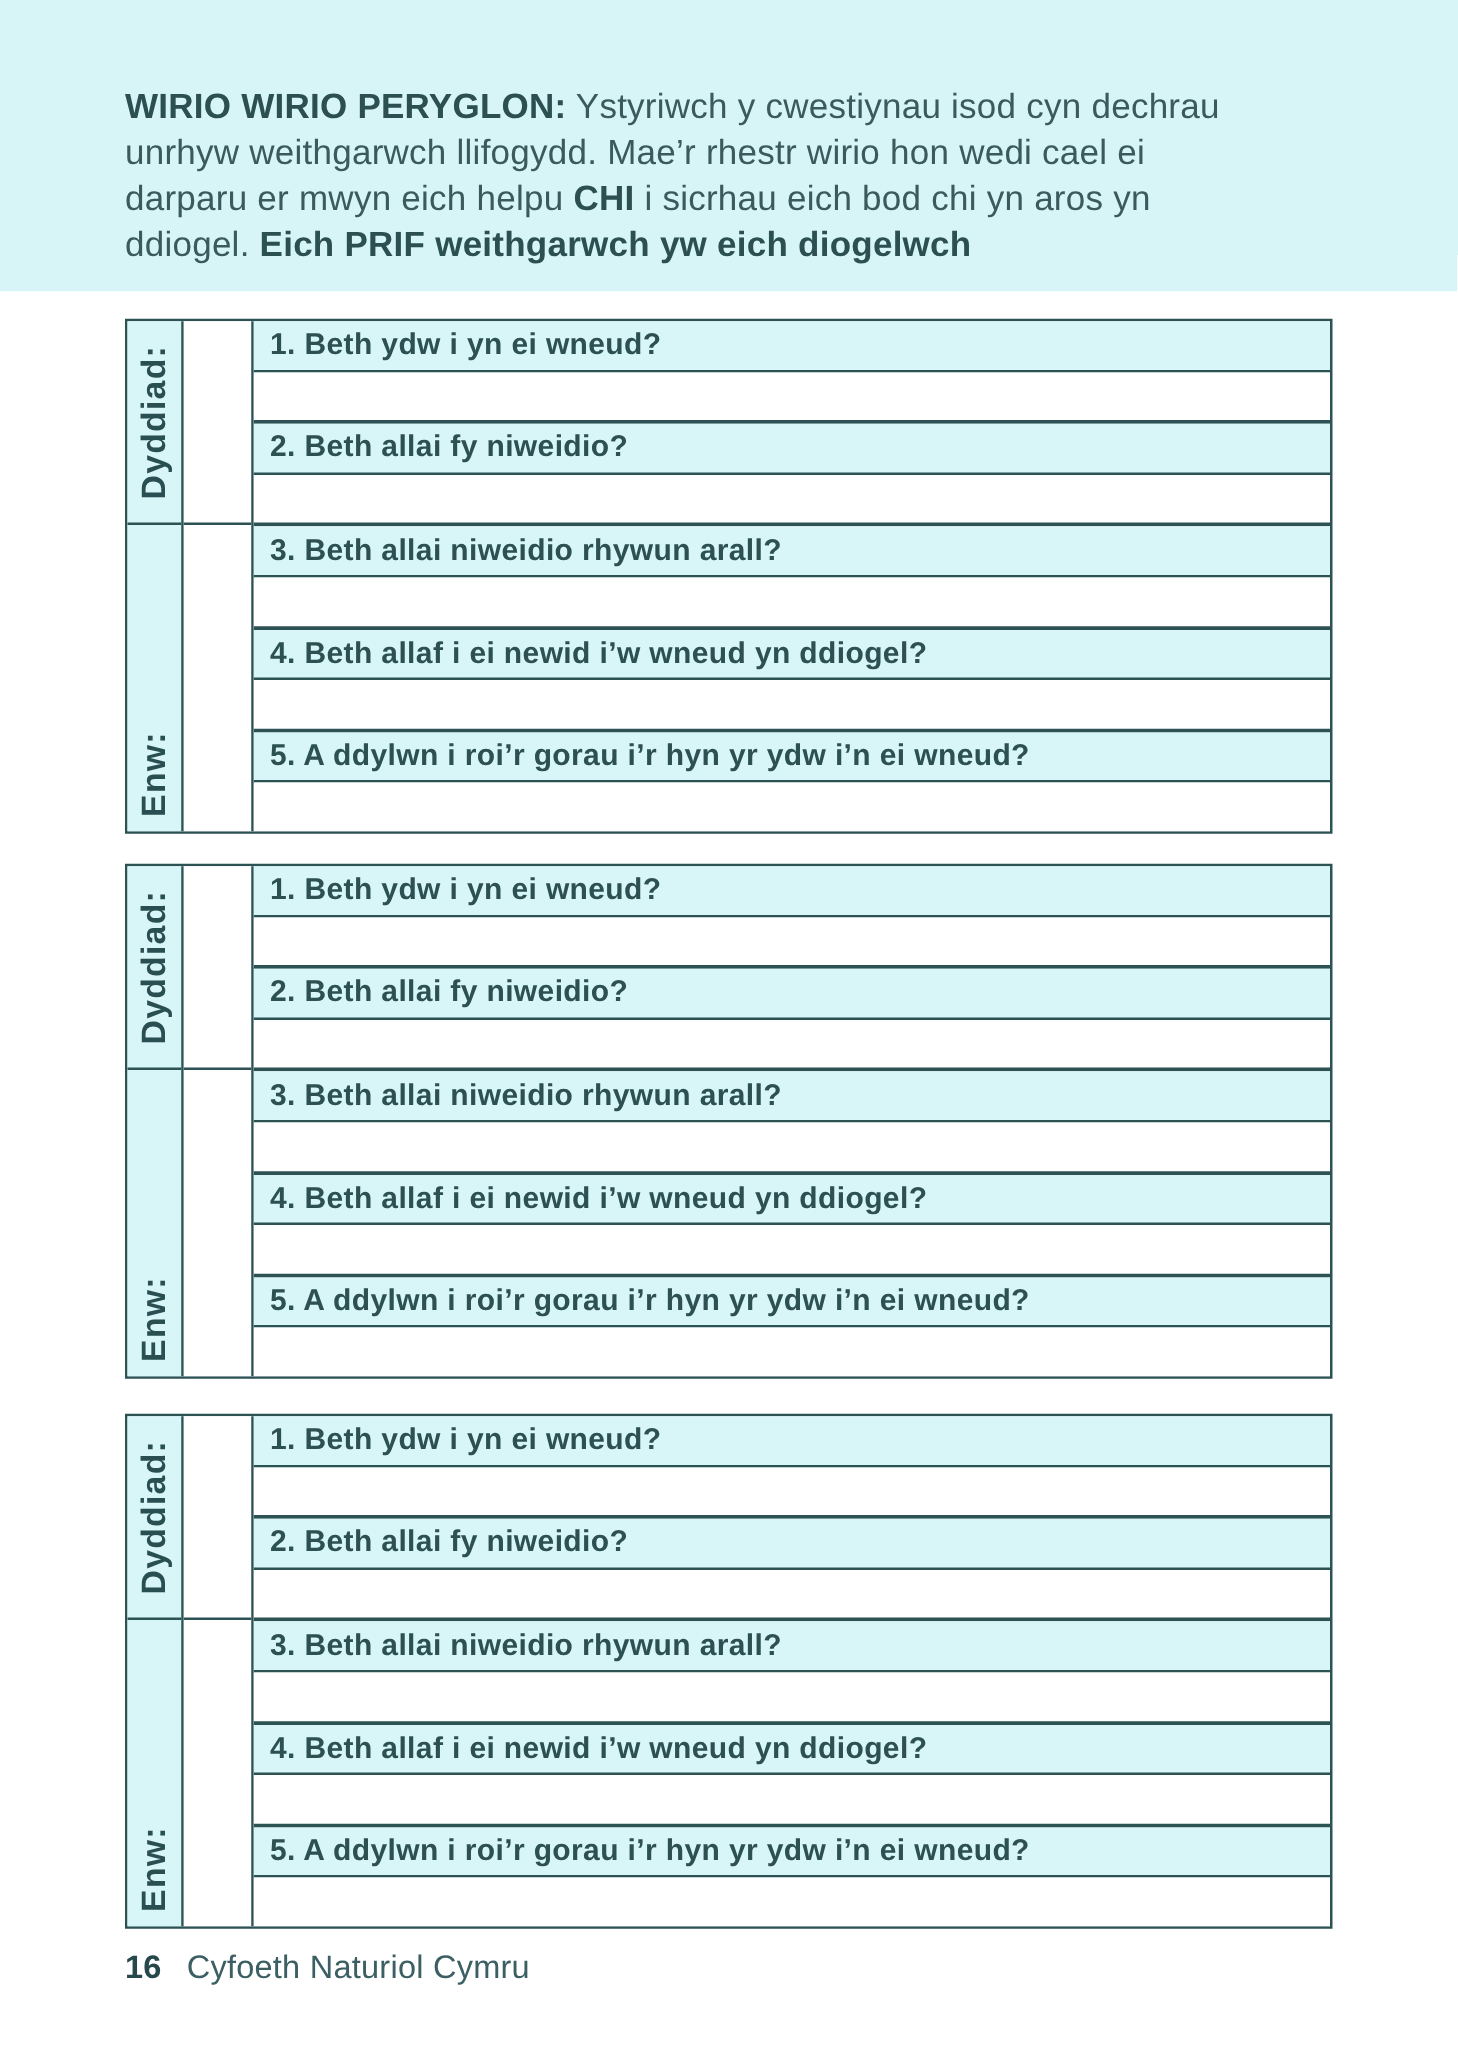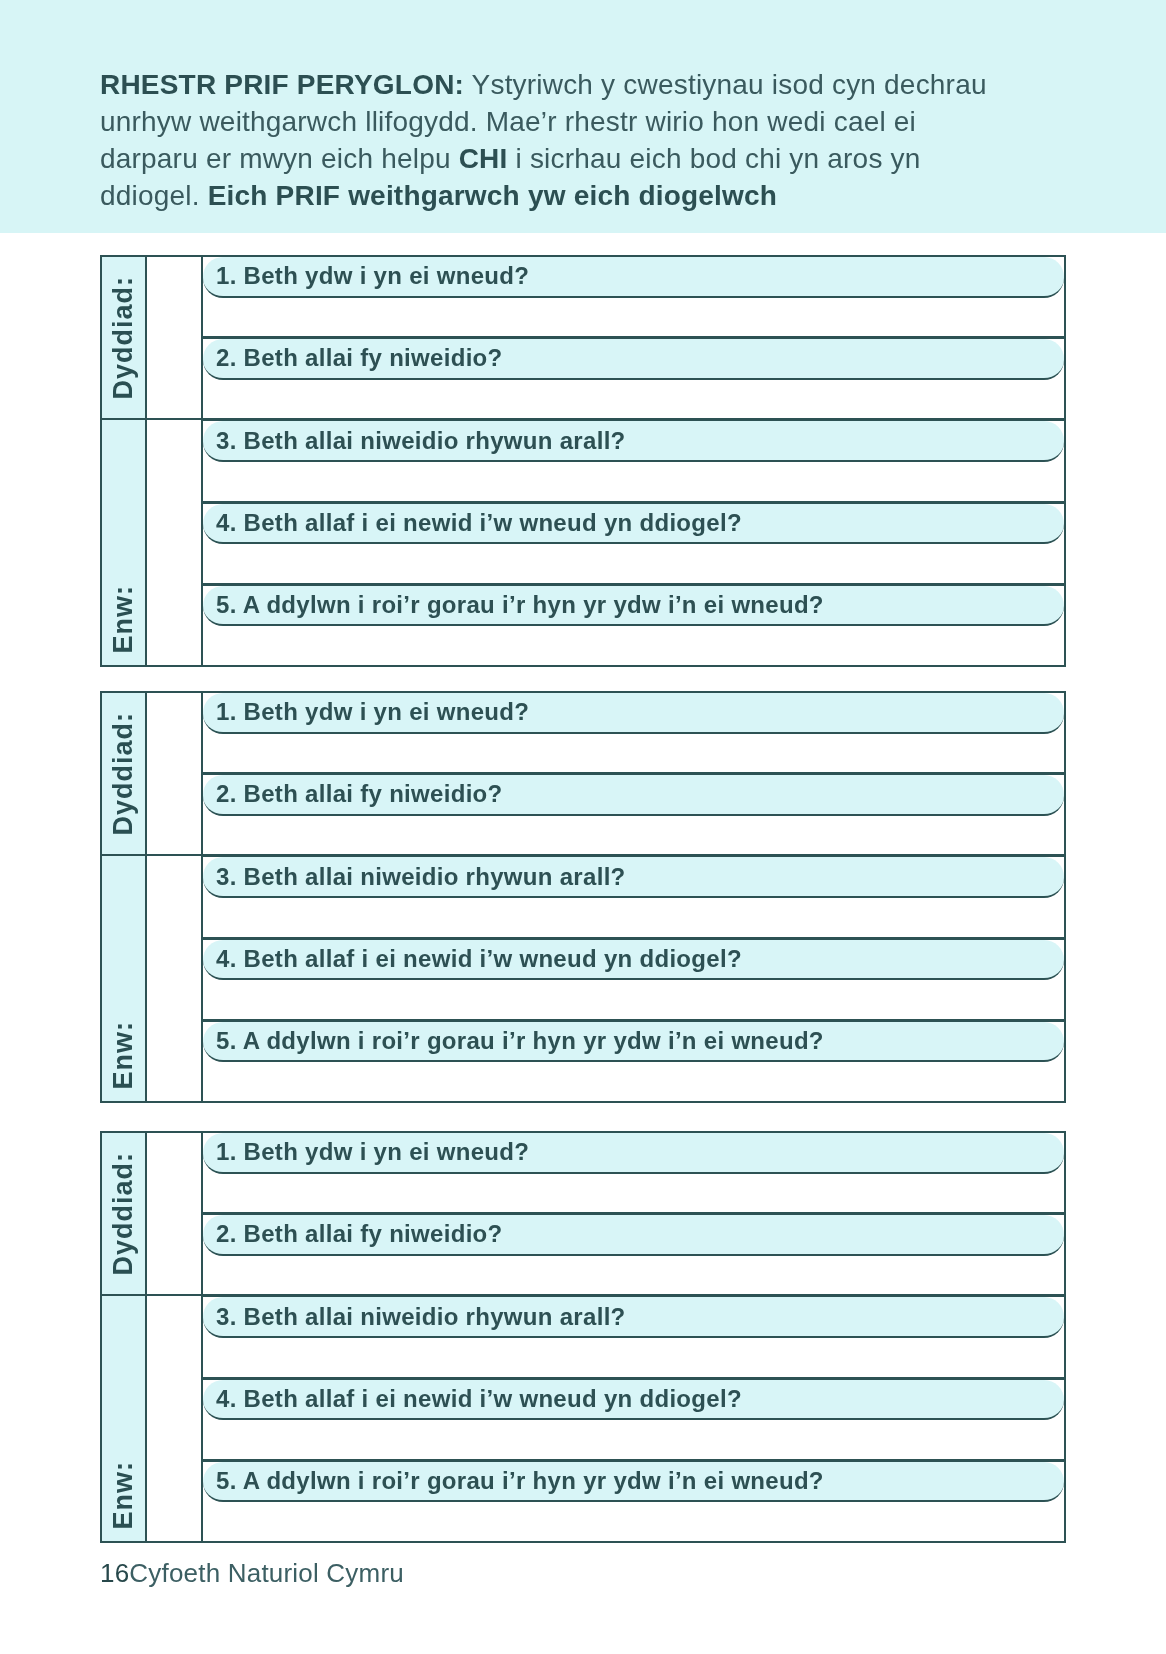--- a/index.html
+++ b/index.html
@@ -111,55 +111,55 @@
   .qrow.qheader {
     background: #d8f5f7;
     border-bottom: 2px solid #2d5254;
     display: flex;
     align-items: center;
     padding-left: 13px;
     font-weight: 700;
     font-size: 24px;
     letter-spacing: 0.3px;
     color: #2d5053;
-    border-radius: 20px;
   }
   .qrow.qanswer {
     background: #ffffff;
     border-bottom: 3px solid #2d5254;
   }
   .qrow.qanswer:last-child { border-bottom: none; }
 
   
   .footer {
     margin: 15px 0 0 100px;
     font-size: 26px;
     letter-spacing: 0.2px;
     display: flex;
     align-items: baseline;
   }
   .footer .pageno {
-    font-weight: 400;
+    font-weight: 700;
     color: #27484b;
+    margin-right: 20px;
   }
   .footer .org {
     color: #3c5f63;
     margin-right: 4px;
   }
   .footer .doctitle {
     color: #4bdce3;
   }
 </style>
 </head>
 <body>
 
 <div class="page">
 
   <div class="header-band">
-    <p class="intro"><span class="b">RHESTR PRIF PERYGLON:</span><span> Ystyriwch y cwestiynau isod cyn dechrau unrhyw weithgarwch llifogydd. Mae’r rhestr wirio hon wedi cael ei darparu er mwyn eich helpu </span><span class="b">CHI</span><span> i sicrhau eich bod chi yn aros yn ddiogel. </span><span class="b">Eich PRIF weithgarwch yw eich diogelwch</span></p>
+    <p class="intro"><span class="b">WIRIO WIRIO PERYGLON:</span><span> Ystyriwch y cwestiynau isod cyn dechrau unrhyw weithgarwch llifogydd. Mae’r rhestr wirio hon wedi cael ei darparu er mwyn eich helpu </span><span class="b">CHI</span><span> i sicrhau eich bod chi yn aros yn ddiogel. </span><span class="b">Eich PRIF weithgarwch yw eich diogelwch</span></p>
   </div>
 
   <section class="block b1">
     <div class="labels-col">
       <div class="lcell date">
         <span class="vtext">Dyddiad:</span>
       </div>
       <div class="lcell name">
         <span class="vtext">Enw:</span>
       </div>

